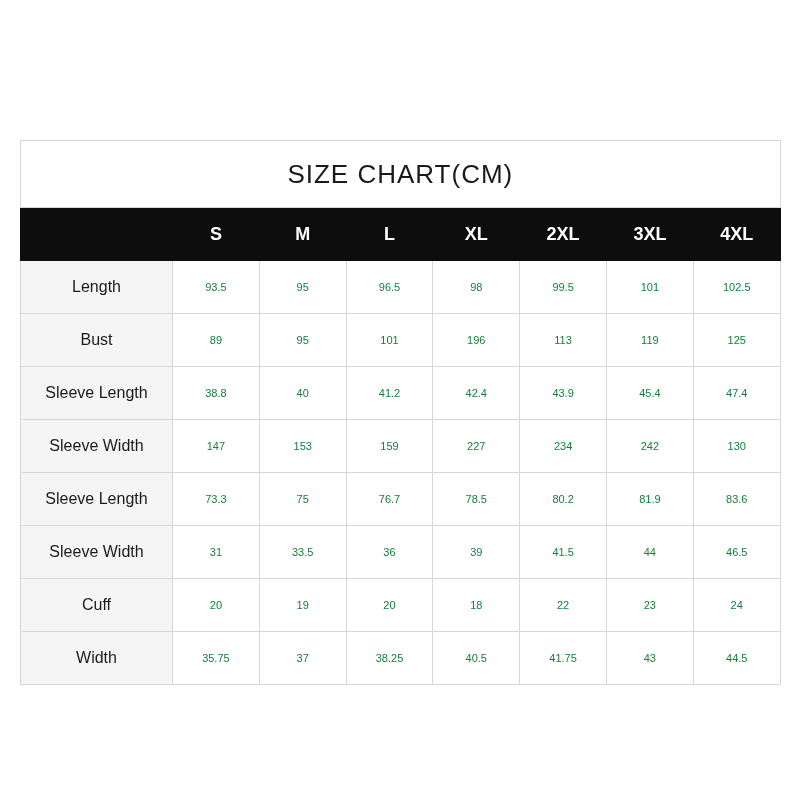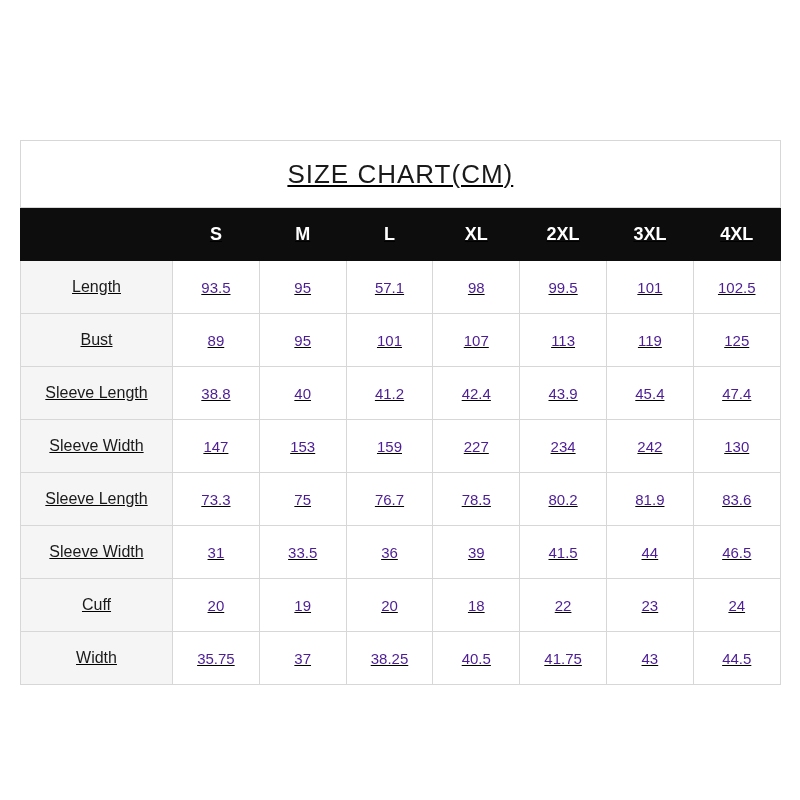--- a/index.html
+++ b/index.html
@@ -15,21 +15,20 @@
     position: absolute;
     left: 20px;
     top: 140px;
     width: 760px;
   }
 
   table.size-chart {
     border-collapse: collapse;
     width: 760px;
     table-layout: fixed;
-    text-decoration: underline;
   }
 
   table.size-chart td,
   table.size-chart th {
     border: 1px solid #d7d7d7;
     text-align: center;
     vertical-align: middle;
     font-weight: normal;
   }
 
@@ -63,22 +62,22 @@
   td.row-label {
     background: #f5f5f5;
     color: #1a1a1a;
     font-size: 16px;
     font-weight: bold;
     height: 50px;
   }
 
   td.value-cell {
     background: #ffffff;
-    color: #4c1d95;
-    font-size: 15px;
+    color: #15803d;
+    font-size: 11px;
     height: 50px;
   }
 
   col.label-col { width: 152px; }
   col.data-col  { width: 86.8px; }
 </style>
 </head>
 <body>
 
 <div id="chart-wrap">
@@ -105,33 +104,33 @@
         <td>XL</td>
         <td>2XL</td>
         <td>3XL</td>
         <td>4XL</td>
       </tr>
 
       <tr>
         <td class="row-label">Length</td>
         <td class="value-cell">93.5</td>
         <td class="value-cell">95</td>
-        <td class="value-cell">57.1</td>
+        <td class="value-cell">96.5</td>
         <td class="value-cell">98</td>
         <td class="value-cell">99.5</td>
         <td class="value-cell">101</td>
         <td class="value-cell">102.5</td>
       </tr>
 
       <tr>
         <td class="row-label">Bust</td>
         <td class="value-cell">89</td>
         <td class="value-cell">95</td>
         <td class="value-cell">101</td>
-        <td class="value-cell">107</td>
+        <td class="value-cell">196</td>
         <td class="value-cell">113</td>
         <td class="value-cell">119</td>
         <td class="value-cell">125</td>
       </tr>
 
       <tr>
         <td class="row-label">Sleeve Length</td>
         <td class="value-cell">38.8</td>
         <td class="value-cell">40</td>
         <td class="value-cell">41.2</td>

